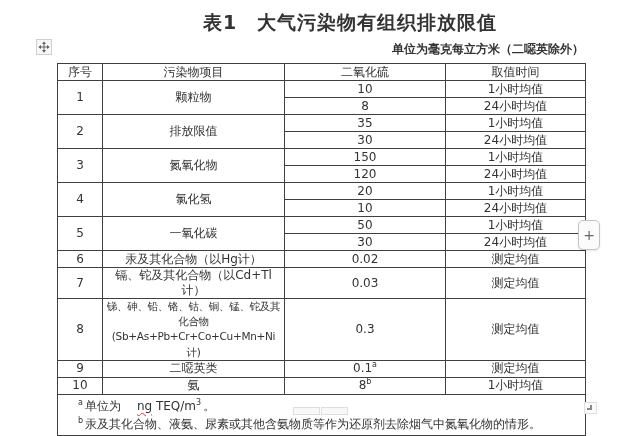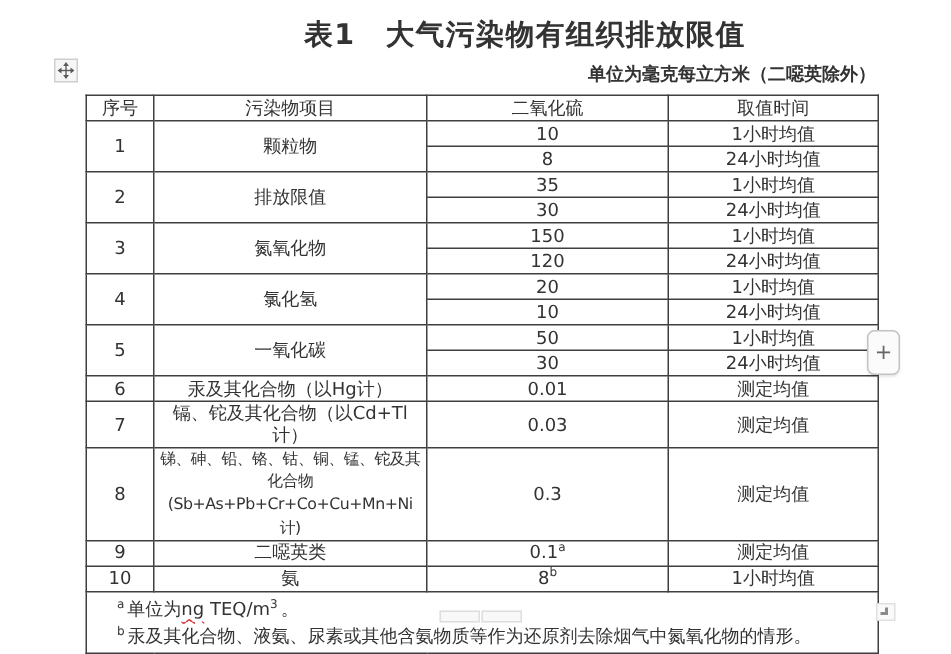--- a/index.html
+++ b/index.html
@@ -64,20 +64,21 @@
     text-align: left !important;
     padding: 2px 4px 2px 20px !important;
     height: 37px !important;
   }
   .footnote-line { font-size: 12px; line-height: 18px; white-space: nowrap; }
   .footnote-line sup { font-size: 8px; margin-right: 2px; }
   .spell-error {
     text-decoration: underline wavy #d93a3a;
     text-decoration-thickness: 1px;
     text-underline-offset: 2px;
+    padding-left: 16px;
   }
   .insert-row-btn {
     position: absolute;
     left: 578px; top: 220px;
     width: 22px; height: 30px;
     background: #fbfbfb;
     border: 1px solid #c3c3c3;
     border-radius: 5px;
     box-shadow: 0 1px 2px rgba(0,0,0,0.10);
     display: flex; align-items: center; justify-content: center;
@@ -190,21 +191,21 @@
       <td>50</td>
       <td>1小时均值</td>
     </tr>
     <tr>
       <td>30</td>
       <td>24小时均值</td>
     </tr>
     <tr>
       <td>6</td>
       <td>汞及其化合物（以Hg计）</td>
-      <td>0.01</td>
+      <td>0.02</td>
       <td>测定均值</td>
     </tr>
     <tr>
       <td>7</td>
       <td>镉、铊及其化合物（以Cd+Tl计）</td>
       <td>0.03</td>
       <td>测定均值</td>
     </tr>
     <tr>
       <td style="height:35px">8</td>

